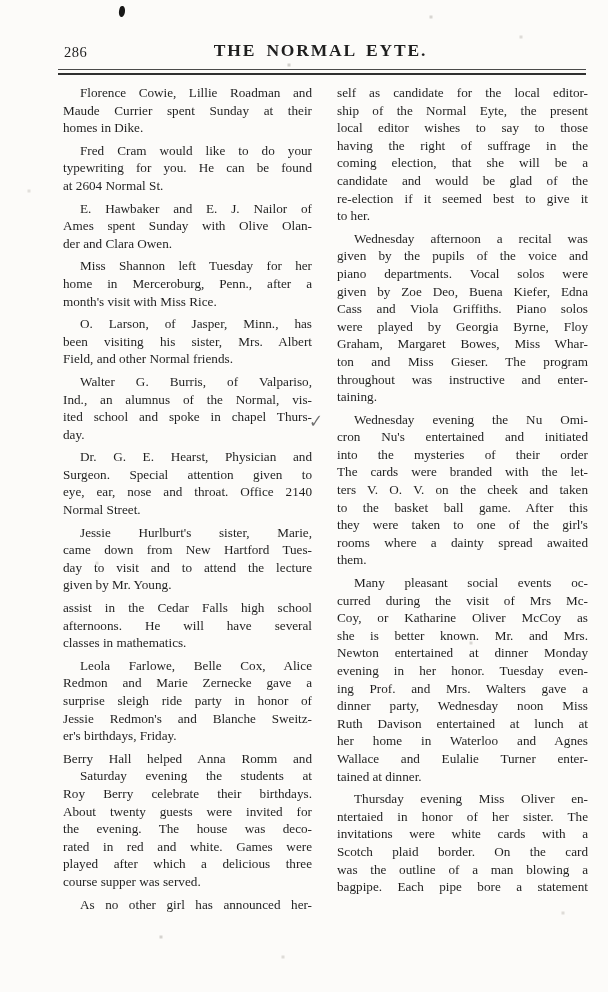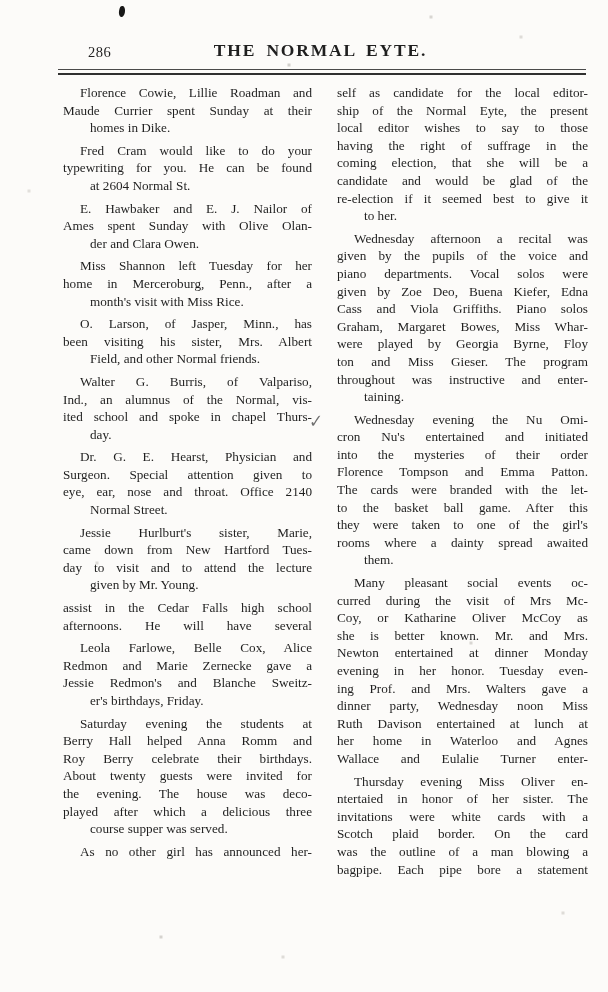--- a/index.html
+++ b/index.html
@@ -12,21 +12,20 @@
     overflow: hidden;
     font-family: "Liberation Serif", "DejaVu Serif", serif;
     color: var(--ink, #1f1f1f);
   }
   .page-number {
     position: absolute;
     left: 64px;
     top: 44px;
     font-size: 14.5px;
     letter-spacing: 0.5px;
-    margin-left: 24px;
   }
   .masthead {
     position: absolute;
     left: 0;
     right: 0;
     top: 40px;
     text-align: center;
     font-size: 17.5px;
     font-weight: bold;
     letter-spacing: 1.8px;
@@ -51,21 +50,21 @@
     font-family: Liberation Serif, serif;
   }
   .column.left  { left: 63px;  width: 249px; }
   .column.right { left: 337px; width: 251px; }
   .para { margin: 0 0 5px 0; }
   .line {
     display: block;
     text-align: justify;
     text-align-last: justify;
   }
-  .line.last  { text-align-last: left; margin-left: 27px; }
+  .line.last  { text-align-last: left; }
   .line.first { text-indent: 17px; }
   .pencil-check {
     position: absolute;
     left: 309px;
     top: 411px;
     font-size: 17px;
     color: #6e6e6e;
     transform: rotate(-8deg) skewX(-8deg);
     font-family: "DejaVu Sans", sans-serif;
   }
@@ -147,33 +146,36 @@
       </p>
       <p class="para">
         <span class="line first">Jessie Hurlburt's sister, Marie,</span>
         <span class="line">came down from New Hartford Tues-</span>
         <span class="line">day to visit and to attend the lecture</span>
         <span class="line last">given by Mr. Young.</span>
       </p>
       <p class="para">
         <span class="line">assist in the Cedar Falls high school</span>
         <span class="line">afternoons.  He will have several</span>
+        <span class="line last">classes in mathematics.</span>
       </p>
       <p class="para">
         <span class="line first">Leola Farlowe, Belle Cox, Alice</span>
         <span class="line">Redmon and Marie Zernecke gave a</span>
+        <span class="line">surprise sleigh ride party in honor of</span>
         <span class="line">Jessie Redmon's and Blanche Sweitz-</span>
         <span class="line last">er's birthdays, Friday.</span>
       </p>
       <p class="para">
+        <span class="line">Berry Hall helped Anna Romm and</span>
         <span class="line first">Saturday evening the students at</span>
-        <span class="line">Berry Hall helped Anna Romm and</span>
         <span class="line">Roy Berry celebrate their birthdays.</span>
         <span class="line">About twenty guests were invited for</span>
         <span class="line">the evening.  The house was deco-</span>
+        <span class="line">rated in red and white.  Games were</span>
         <span class="line">played after which a delicious three</span>
         <span class="line last">course supper was served.</span>
       </p>
       <p class="para">
         <span class="line first">As no other girl has announced her-</span>
       </p>
     </div>
   <div class="column right">
       <p class="para">
         <span class="line">self as candidate for the local editor-</span>
@@ -184,49 +186,50 @@
         <span class="line">candidate and would be glad of the</span>
         <span class="line">re-election if it seemed best to give it</span>
         <span class="line last">to her.</span>
       </p>
       <p class="para">
         <span class="line first">Wednesday afternoon a recital was</span>
         <span class="line">given by the pupils of the voice and</span>
         <span class="line">piano departments.  Vocal solos were</span>
         <span class="line">given by Zoe Deo, Buena Kiefer, Edna</span>
         <span class="line">Cass and Viola Griffiths.  Piano solos</span>
+        <span class="line">were played by Georgia Byrne, Floy</span>
         <span class="line">Graham, Margaret Bowes, Miss Whar-</span>
-        <span class="line">were played by Georgia Byrne, Floy</span>
         <span class="line">ton and Miss Gieser.  The program</span>
         <span class="line">throughout was instructive and enter-</span>
         <span class="line last">taining.</span>
       </p>
       <p class="para">
         <span class="line first">Wednesday evening the Nu Omi-</span>
         <span class="line">cron Nu's entertained and initiated</span>
         <span class="line">into the mysteries of their order</span>
-        <span class="line">Florence Tompson and Emma Patton.</span>
         <span class="line">The cards were branded with the let-</span>
+        <span class="line">ters V. O. V. on the cheek and taken</span>
         <span class="line">to the basket ball game.  After this</span>
         <span class="line">they were taken to one of the girl's</span>
         <span class="line">rooms where a dainty spread awaited</span>
         <span class="line last">them.</span>
       </p>
       <p class="para">
         <span class="line first">Many pleasant social events oc-</span>
         <span class="line">curred during the visit of Mrs Mc-</span>
         <span class="line">Coy, or Katharine Oliver McCoy as</span>
         <span class="line">she is better known.  Mr. and Mrs.</span>
         <span class="line">Newton entertained at dinner Monday</span>
         <span class="line">evening in her honor.  Tuesday even-</span>
         <span class="line">ing Prof. and Mrs. Walters gave a</span>
         <span class="line">dinner party, Wednesday noon Miss</span>
         <span class="line">Ruth Davison entertained at lunch at</span>
         <span class="line">her home in Waterloo and Agnes</span>
         <span class="line">Wallace and Eulalie Turner enter-</span>
+        <span class="line last">tained at dinner.</span>
       </p>
       <p class="para">
         <span class="line first">Thursday evening Miss Oliver en-</span>
         <span class="line">ntertaied in honor of her sister.  The</span>
         <span class="line">invitations were white cards with a</span>
         <span class="line">Scotch plaid border.  On the card</span>
         <span class="line">was the outline of a man blowing a</span>
         <span class="line">bagpipe.  Each pipe bore a statement</span>
       </p>
     </div>

